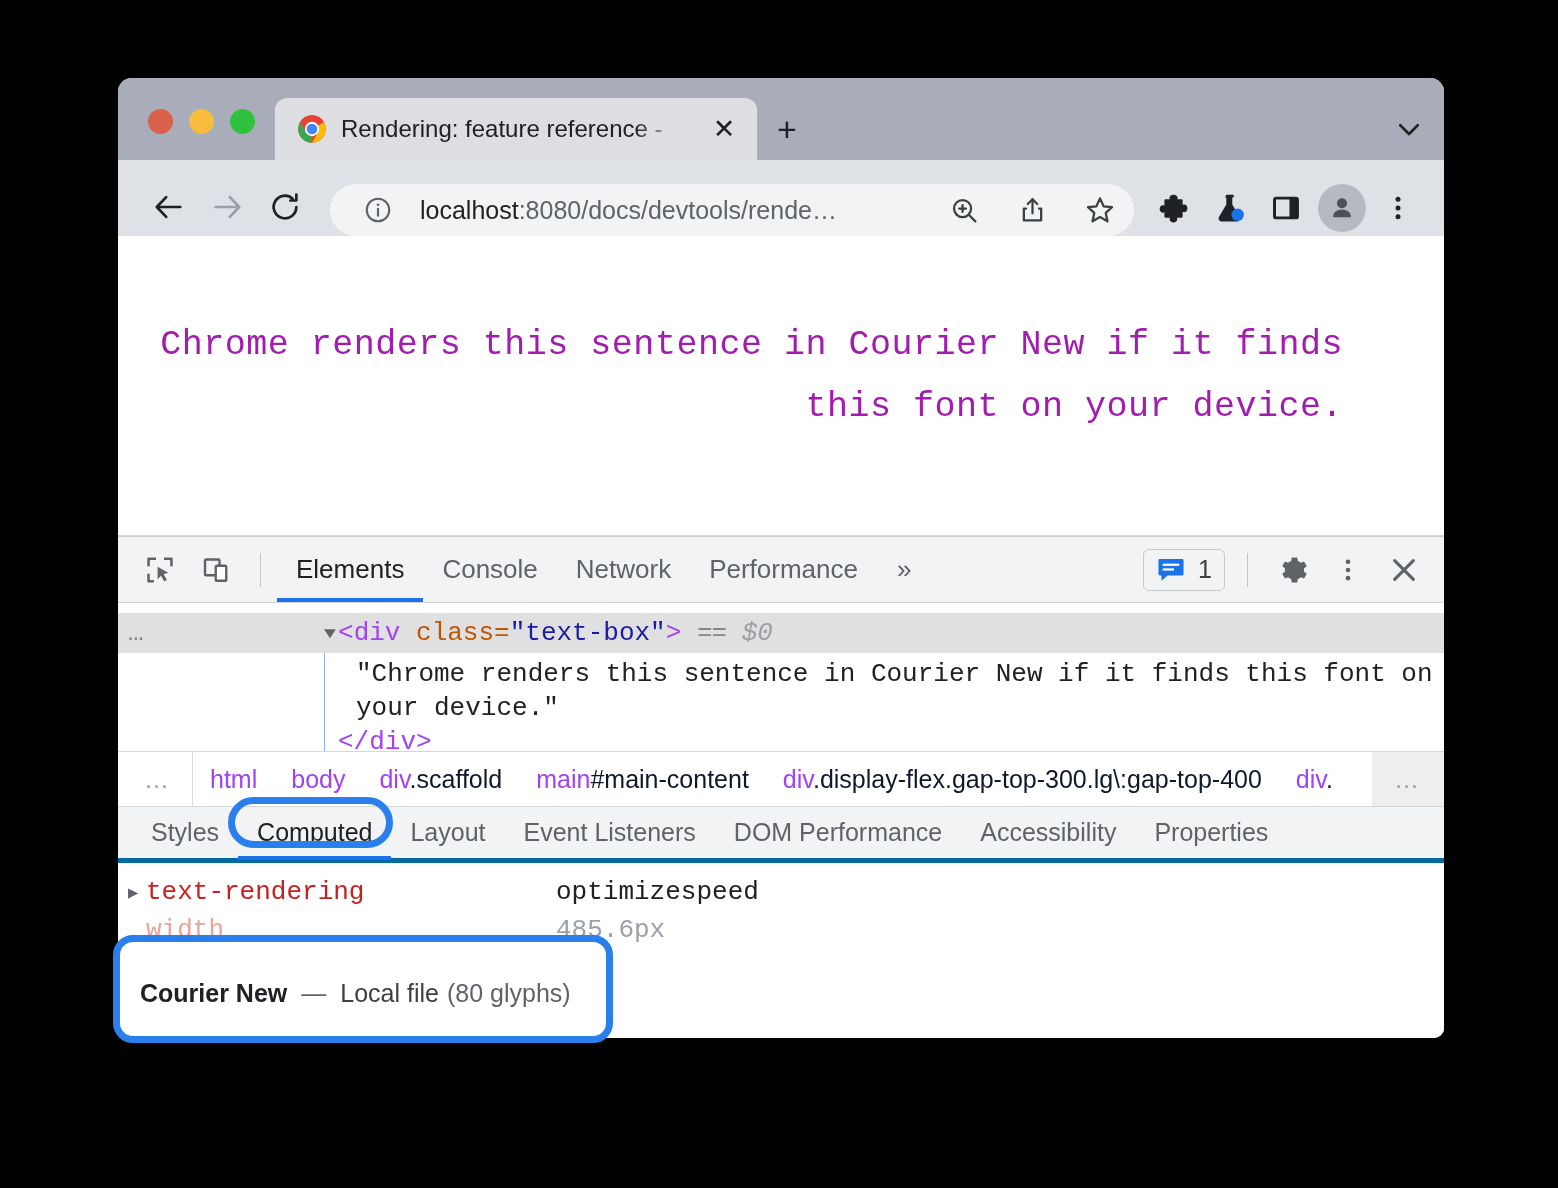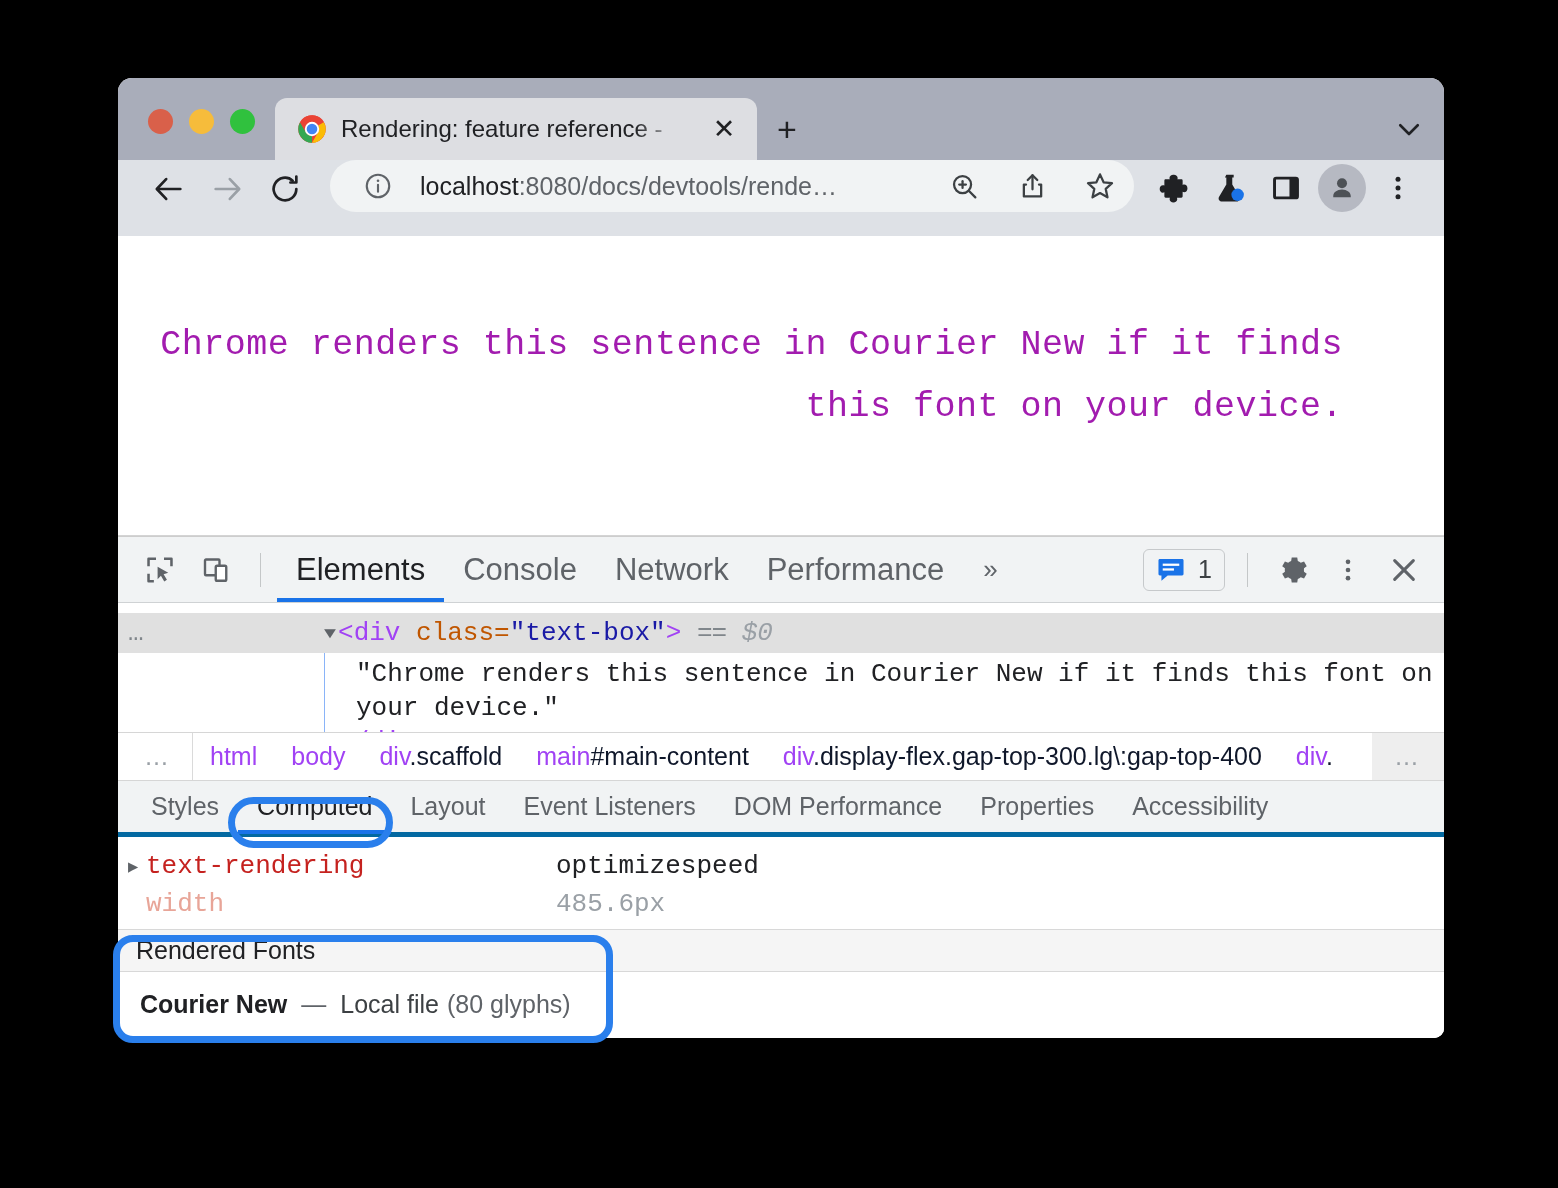--- a/index.html
+++ b/index.html
@@ -87,21 +87,21 @@
     width: 70px; height: 62px;
     display: flex; align-items: center; justify-content: center;
     color: #202124;
   }
 
   
   .toolbar {
     height: 76px;
     background: #dee1e6;
     display: flex;
-    align-items: flex-start;
+    align-items: flex-end;
     padding: 0 18px 0 22px;
     gap: 0px;
   }
   .nav-btn {
     width: 58px; height: 58px;
     display: flex; align-items: center; justify-content: center;
     flex: none;
     border-radius: 50%;
   }
   .omnibox {
@@ -176,21 +176,21 @@
   .dt-tool-icon {
     width: 56px; height: 56px;
     display: flex; align-items: center; justify-content: center;
     flex: none;
   }
   .dt-sep {
     width: 1px; height: 34px; background: #c4c7c8; margin: 0 16px;
     flex: none;
   }
   .dt-panel-tab {
-    font-size: 31px;
+    font-size: 26px;
     color: #5f6368;
     padding: 0 19px;
     height: 65px;
     display: flex; align-items: center;
     white-space: nowrap;
     flex: none;
   }
   .dt-panel-tab.active {
     color: #202124;
     box-shadow: inset 0 -4px 0 #1a73e8;
@@ -587,38 +587,37 @@
         <span class="crumb"><span>div</span><span class="cls">.</span></span>
         <span class="crumb-ellipsis-right">…</span>
       </div>
 
       <div class="side-tabs">
         <div class="side-tab">Styles</div>
         <div class="side-tab active">Computed</div>
         <div class="side-tab">Layout</div>
         <div class="side-tab">Event Listeners</div>
         <div class="side-tab">DOM Performance</div>
+        <div class="side-tab">Accessibility</div>
         <div class="side-tab">Properties</div>
-        <div class="side-tab">Accessibility</div>
       </div>
 
       <div class="computed">
         <div class="prop-row">
           <span class="prop-arrow">▶</span>
           <span class="prop-name inherited">text-rendering</span>
           <span class="prop-value strong">optimizespeed</span>
         </div>
         <div class="prop-row">
           <span class="prop-arrow"></span>
           <span class="prop-name dim">width</span>
           <span class="prop-value dim">485.6px</span>
         </div>
       </div>
 
-      <div class="rf-header">Rendered Fonts</div>
       <div class="rf-body">
         <span class="rf-name">Courier New</span>
         <span class="rf-dash">—</span>
         <span class="rf-src">Local file</span>
         <span class="rf-glyphs">(80 glyphs)</span>
       </div>
 
     </div>
   </div>
 

